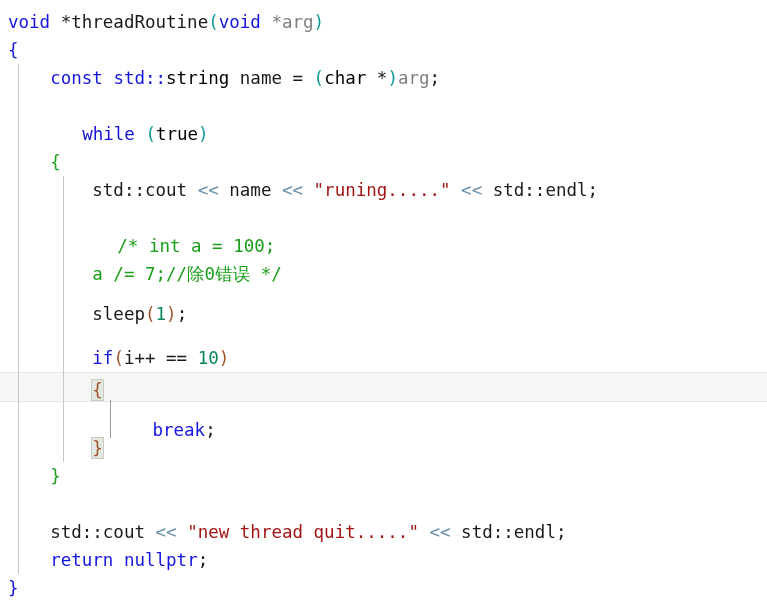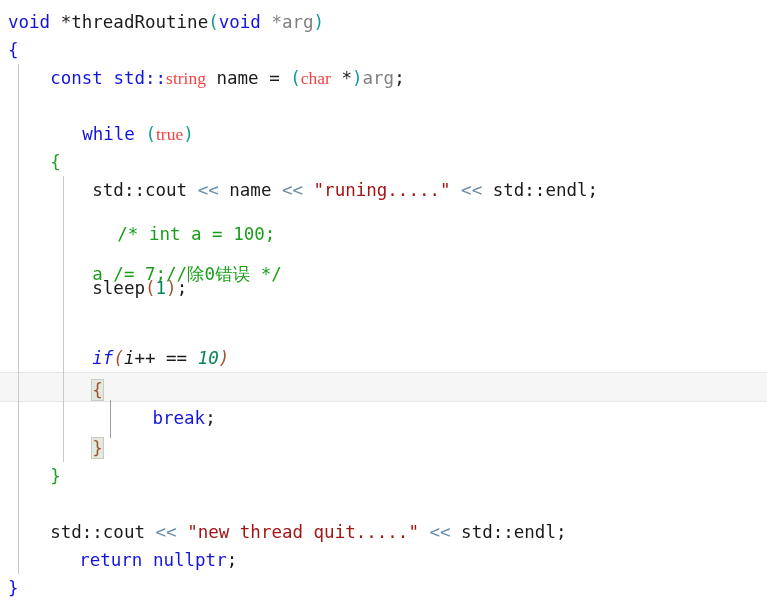--- a/index.html
+++ b/index.html
@@ -60,21 +60,21 @@
     white-space: pre;
     font-size: 17.5px;
     font-family: "DejaVu Sans Mono", "Liberation Mono", monospace;
     letter-spacing: 0px;
   }
 
   .pad { padding-left: 8px; }
 
   
   .kw      { color: #1414e0; }          
-  .type    { color: #ef4444; font-family: Liberation Serif, serif; }          
+  .type    { color: #000000; }          
   .ident   { color: #1a1a1a; }          
   .dim     { color: #808080; }          
   .str     { color: #a31515; }          
   .num     { color: #098658; }          
   .cmt     { color: #1a9e1a; }          
   .paren   { color: #0f9a9a; }          
   .paren2  { color: #a0522d; }          
   .op      { color: #6a8fa8; }          
   .brace-b { color: #1414e0; }          
   .brace-g { color: #22a022; }          
@@ -115,42 +115,42 @@
 
 
     <div class="line pad" style="top:120px;padding-left:40px;"><span>    </span><span class="kw">while</span><span> </span><span class="paren">(</span><span class="type">true</span><span class="paren">)</span></div>
 
     <div class="line pad" style="top:148px;"><span>    </span><span class="brace-g">{</span></div>
 
     <div class="line pad" style="top:176px;"><span>        </span><span class="ident">std::cout </span><span class="op">&lt;&lt;</span><span class="ident"> name </span><span class="op">&lt;&lt;</span><span> </span><span class="str">"runing....."</span><span> </span><span class="op">&lt;&lt;</span><span class="ident"> std::endl;</span></div>
 
     <div class="line pad" style="top:204px;"><span>&nbsp;</span></div>
 
-    <div class="line pad" style="top:220px;padding-left:33px;"><span>        </span><span class="cmt">/* int a = 100;</span></div>
+    <div class="line pad" style="top:232px;padding-left:33px;"><span>        </span><span class="cmt">/* int a = 100;</span></div>
 
     <div class="line pad" style="top:260px;"><span>        </span><span class="cmt">a /= 7;//除0错误 */</span></div>
 
-    <div class="line pad" style="top:274px;"><span>        </span><span class="ident">sleep</span><span class="paren2">(</span><span class="num">1</span><span class="paren2">)</span><span class="ident">;</span></div>
+    <div class="line pad" style="top:300px;"><span>        </span><span class="ident">sleep</span><span class="paren2">(</span><span class="num">1</span><span class="paren2">)</span><span class="ident">;</span></div>
 
     <div class="line pad" style="top:316px;"><span>&nbsp;</span></div>
 
-    <div class="line pad" style="top:344px;font-style:italic;"><span>        </span><span class="kw">if</span><span class="paren2">(</span><span class="ident">i++ == </span><span class="num">10</span><span class="paren2">)</span></div>
+    <div class="line pad" style="top:344px;"><span>        </span><span class="kw">if</span><span class="paren2">(</span><span class="ident">i++ == </span><span class="num">10</span><span class="paren2">)</span></div>
 
     <div class="line pad" style="top:376px;"><span>        </span><span class="brace-m brace-hl">{</span></div>
 
-    <div class="line pad" style="top:404px;padding-left:26px;"><span>            </span><span class="kw">break</span><span class="ident">;</span></div>
+    <div class="line pad" style="top:416px;padding-left:26px;"><span>            </span><span class="kw">break</span><span class="ident">;</span></div>
 
     <div class="line pad" style="top:434px;"><span>        </span><span class="brace-m brace-hl">}</span></div>
 
     <div class="line pad" style="top:462px;"><span>    </span><span class="brace-g">}</span></div>
 
     <div class="line pad" style="top:490px;"><span>&nbsp;</span></div>
 
     <div class="line pad" style="top:518px;"><span>    </span><span class="ident">std::cout </span><span class="op">&lt;&lt;</span><span> </span><span class="str">"new thread quit....."</span><span> </span><span class="op">&lt;&lt;</span><span class="ident"> std::endl;</span></div>
 
-    <div class="line pad" style="top:546px;margin-left:29px;"><span>    </span><span class="kw">return</span><span> </span><span class="kw">nullptr</span><span class="ident">;</span></div>
+    <div class="line pad" style="top:546px;"><span>    </span><span class="kw">return</span><span> </span><span class="kw">nullptr</span><span class="ident">;</span></div>
 
     <div class="line pad" style="top:574px;"><span class="brace-b">}</span></div>
 
   </div>
 
 
 </div>
 
 </body></html>

